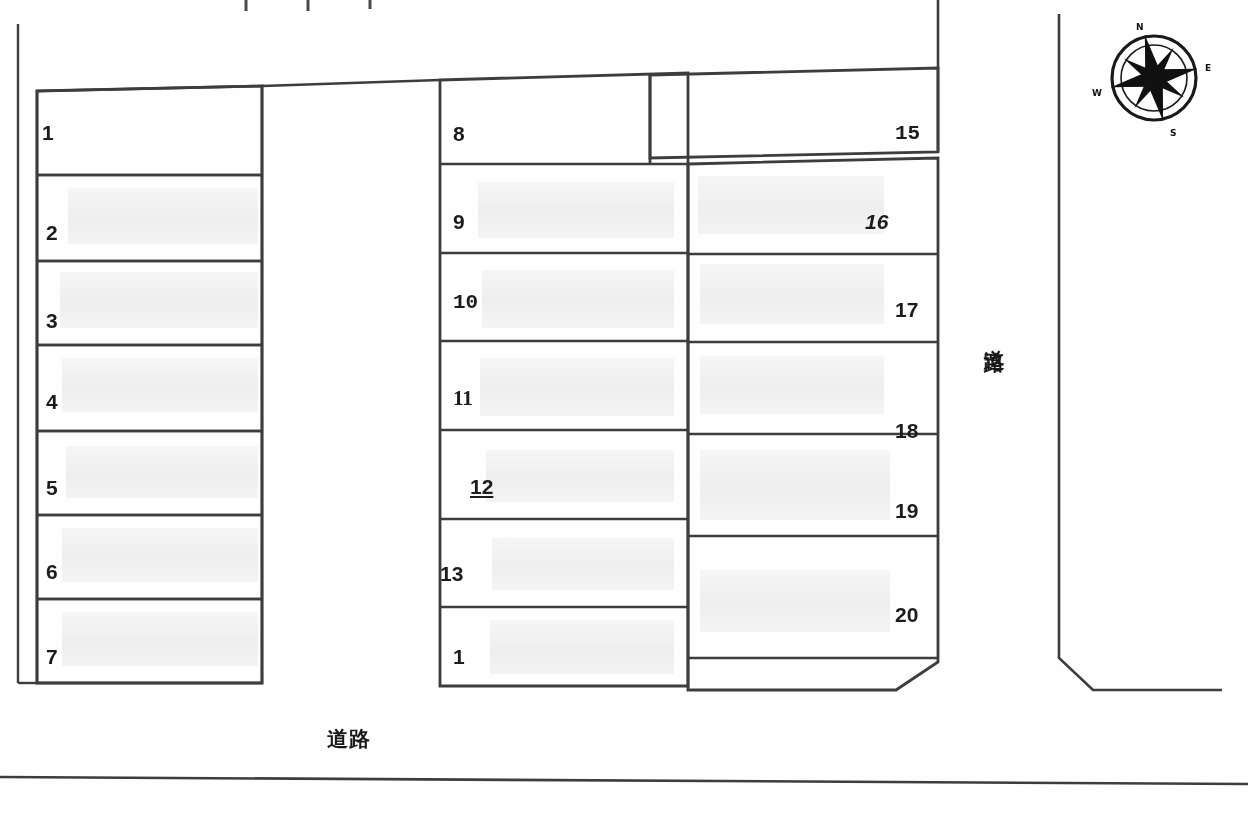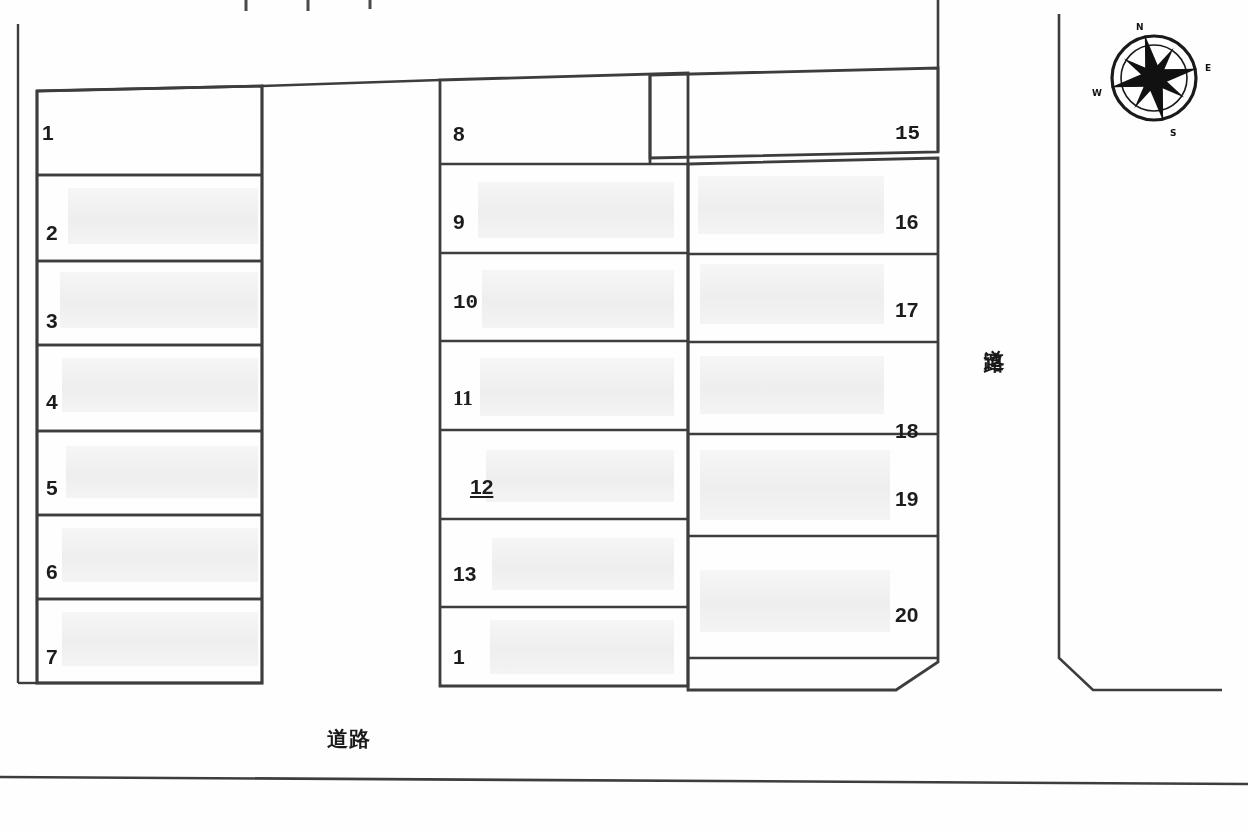--- a/index.html
+++ b/index.html
@@ -208,27 +208,27 @@
       <div class="lot-label" style="left: 46px; top: 310px;">3</div>
       <div class="lot-label" style="left: 46px; top: 391px;">4</div>
       <div class="lot-label" style="left: 46px; top: 477px;">5</div>
       <div class="lot-label" style="left: 46px; top: 561px;">6</div>
       <div class="lot-label" style="left: 46px; top: 646px;">7</div>
       <div class="lot-label" style="left: 453px; top: 123px;">8</div>
       <div class="lot-label" style="left: 453px; top: 211px;">9</div>
       <div class="lot-label" style="left: 453px; top: 292px; font-family: Liberation Mono, monospace;">10</div>
       <div class="lot-label" style="left: 453px; top: 388px; font-family: Liberation Serif, serif;">11</div>
       <div class="lot-label" style="left: 470px; top: 476px; text-decoration: underline;">12</div>
-      <div class="lot-label" style="left: 453px; top: 563px;">13</div>
+      <div class="lot-label" style="left: 440px; top: 563px;">13</div>
       <div class="lot-label" style="left: 453px; top: 646px;">1</div>
       <div class="lot-label" style="left: 895px; top: 123px; font-family: Liberation Mono, monospace;">15</div>
-      <div class="lot-label" style="left: 895px; top: 211px;">16</div>
+      <div class="lot-label" style="left: 865px; top: 211px; font-style: italic;">16</div>
       <div class="lot-label" style="left: 895px; top: 299px;">17</div>
       <div class="lot-label" style="left: 895px; top: 388px; margin-top: 32px;">18</div>
-      <div class="lot-label" style="left: 895px; top: 488px;">19</div>
+      <div class="lot-label" style="left: 895px; top: 500px;">19</div>
       <div class="lot-label" style="left: 895px; top: 604px;">20</div>
     </div>
 
   <div class="road-label-v" style="left:982px; top:333px;">道路</div>
 
   <div class="road-label-h" style="left:327px; top:729px;">道路</div>
 
 </div>
 
 </body></html>

